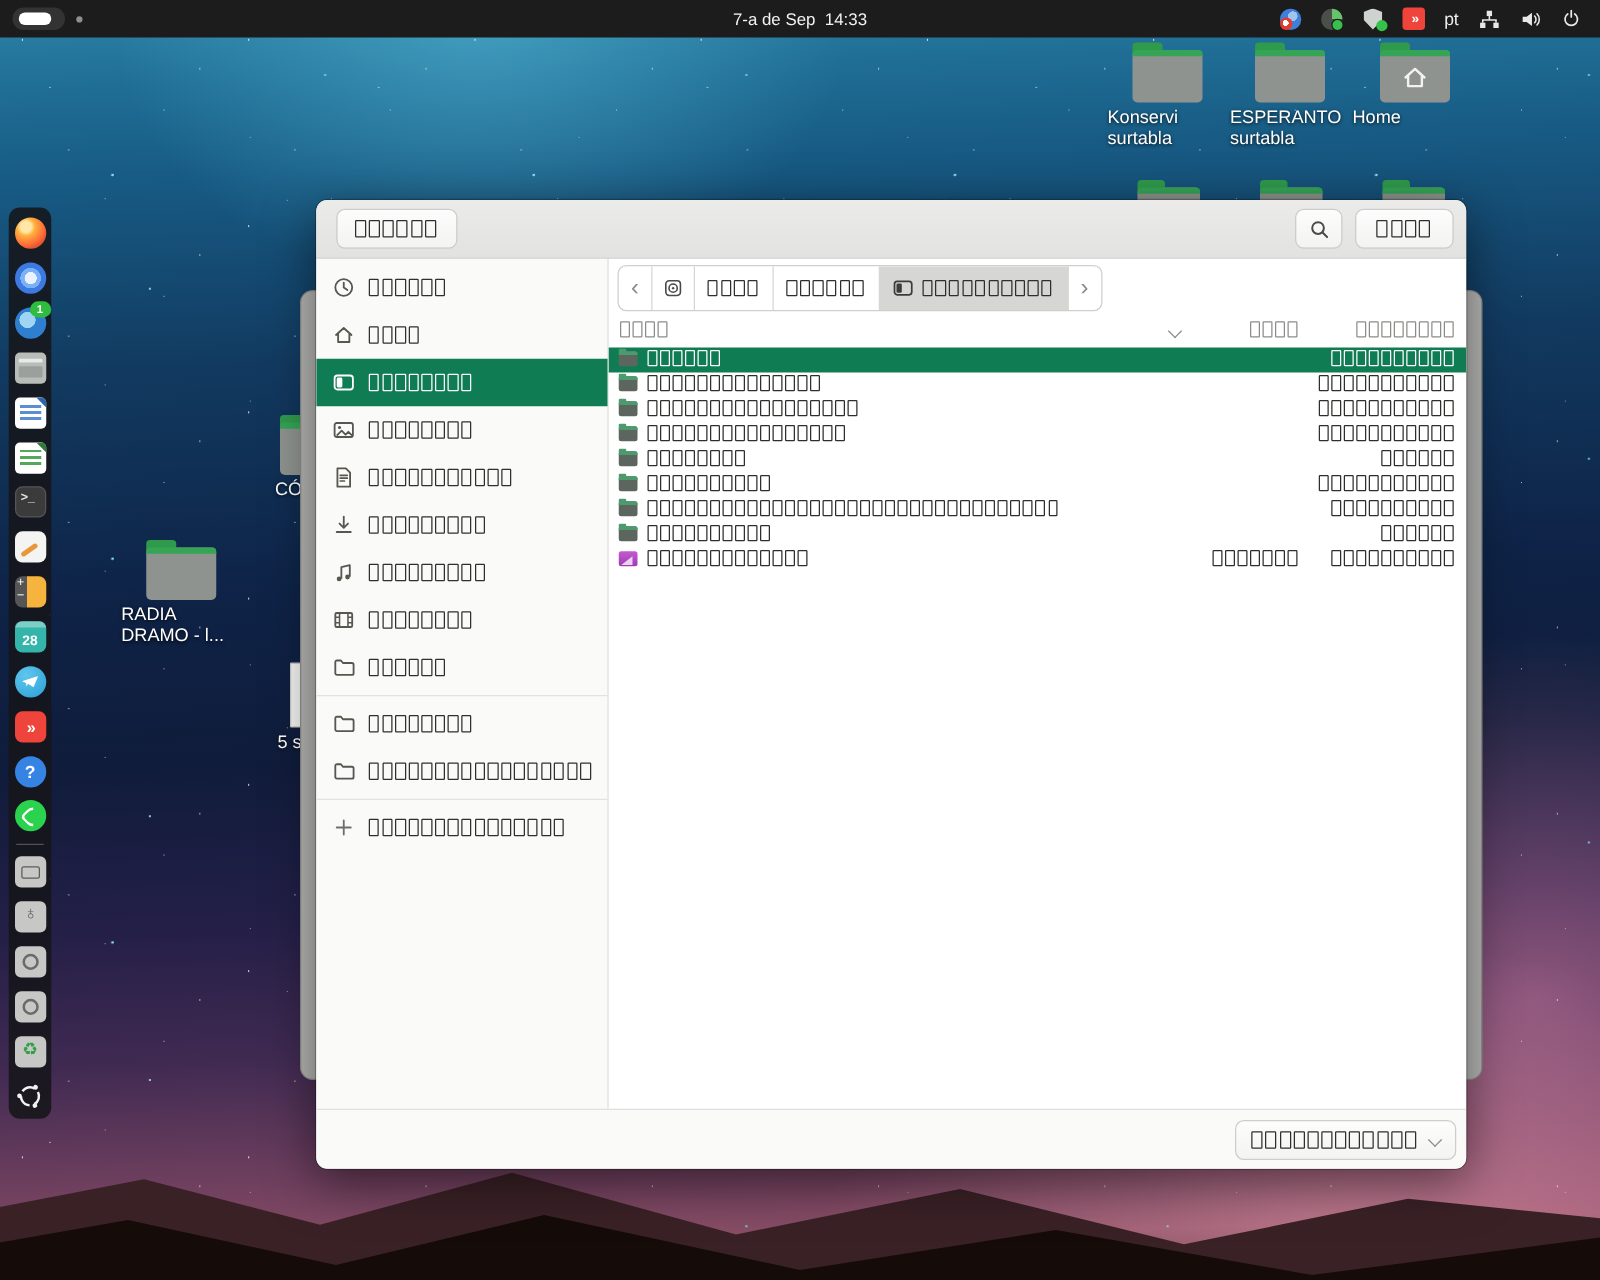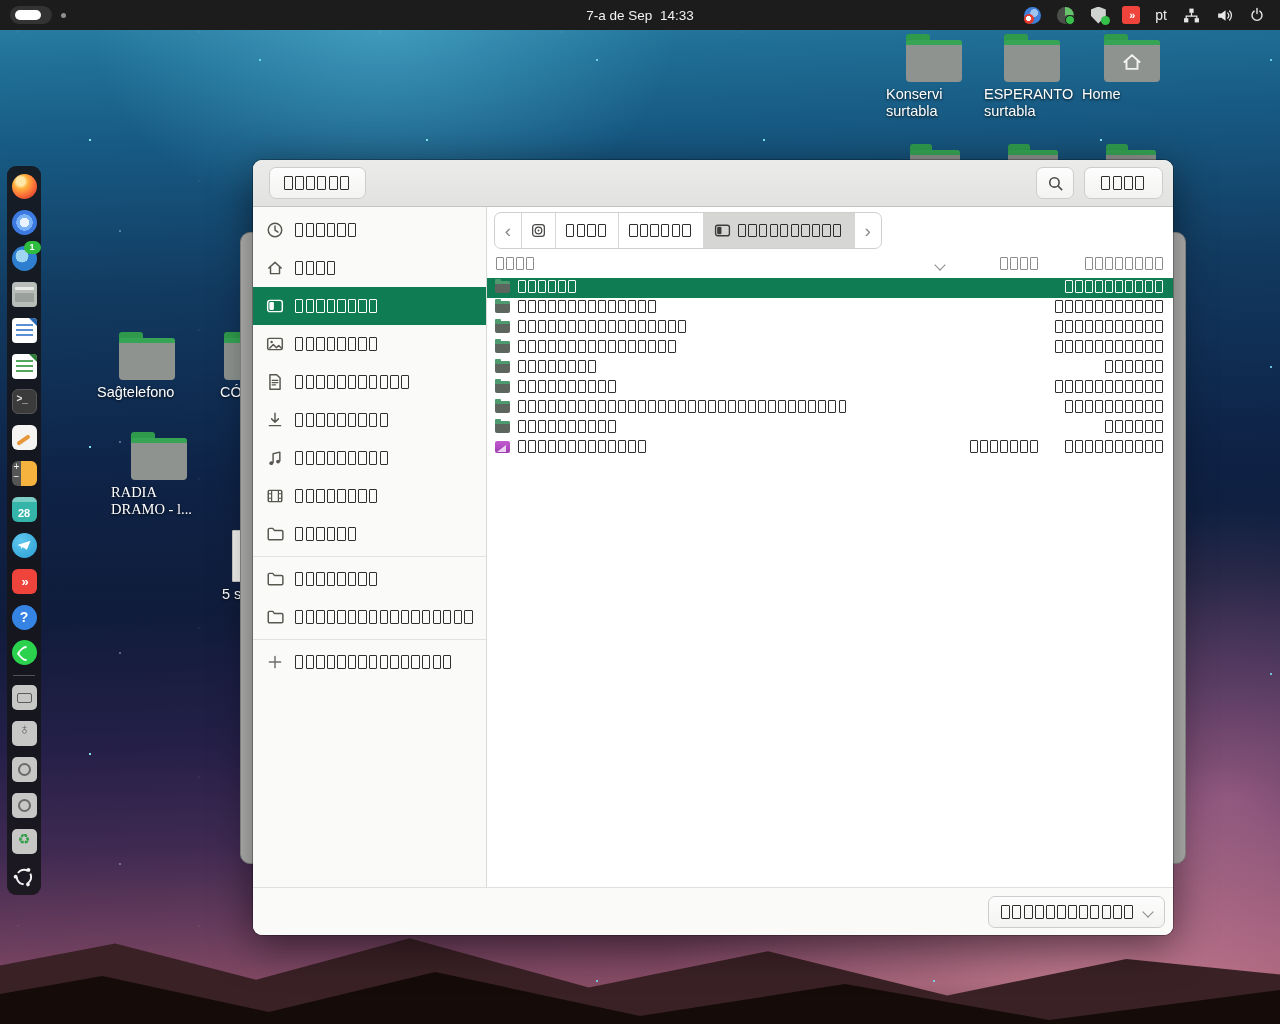--- a/index.html
+++ b/index.html
@@ -188,29 +188,25 @@
     <div class="nebula1"></div>
     <div class="nebula2"></div>
     <div class="nebula3"></div>
     <div class="stars1"></div>
     <div class="stars2"></div>
     <div class="stars3"></div>
     <div class="mountains-back"></div>
     <div class="mountains-front"></div>
   </div>
 
-  <div class="dicon" style="left:97px;top:330px;">
-    <div class="fold"></div>
-    <div class="dlabel">Saĝtelefono</div>
-  </div>
   <div class="dicon" style="left:202px;top:330px;width:100px;">
     <div class="fold"></div>
     <div class="dlabel" style="width:64px;margin:0 auto;">CÓ PAR</div>
   </div>
-  <div class="dicon" style="left:111px;top:430px;width:96px;font-family:Liberation Serif, serif;">
+  <div class="dicon" style="left:97px;top:430px;width:96px;">
     <div class="fold"></div>
     <div class="dlabel">RADIA DRAMO - l...</div>
   </div>
   <div class="dicon" style="left:200px;top:530px;">
     <div class="img-thumb"></div>
     <div class="dlabel" style="width:56px;margin:0 auto;">5 sal PN</div>
   </div>
 
   <div class="dicon" style="left:884px;top:32px;">
     <div class="fold"></div>

